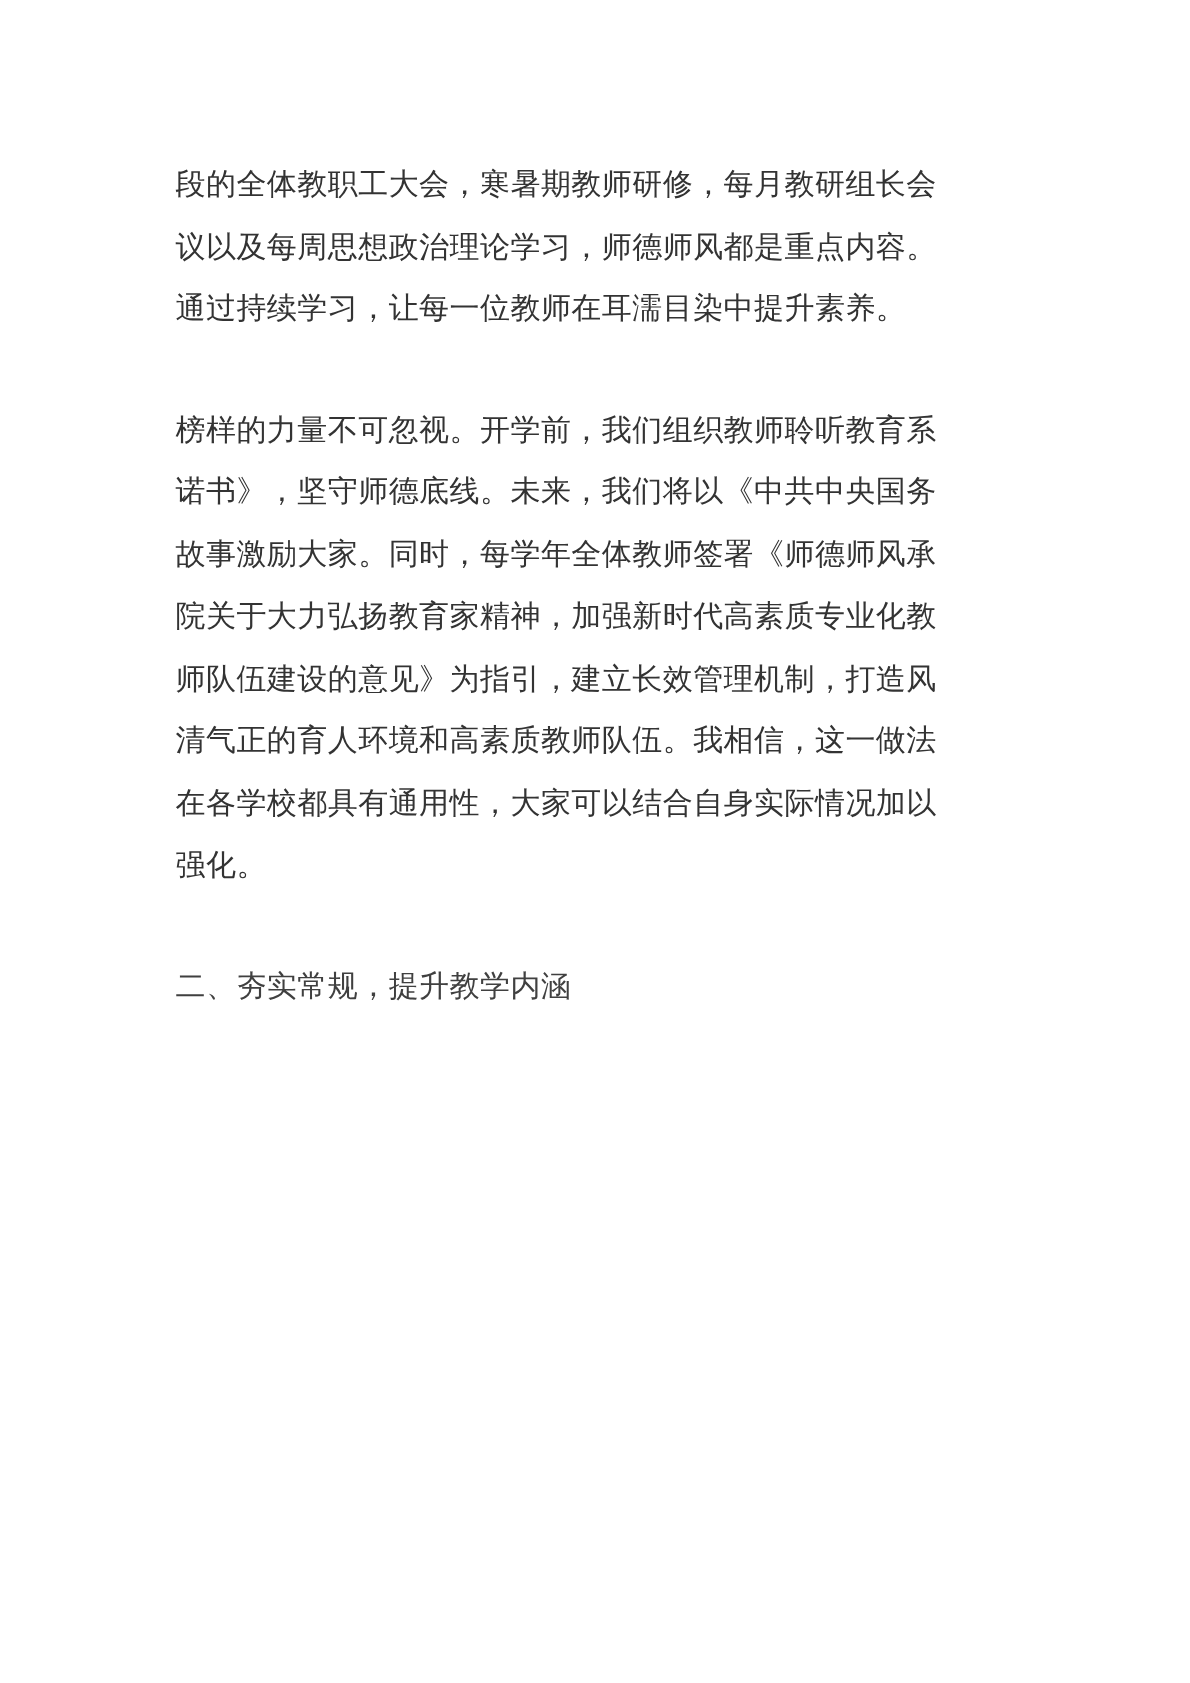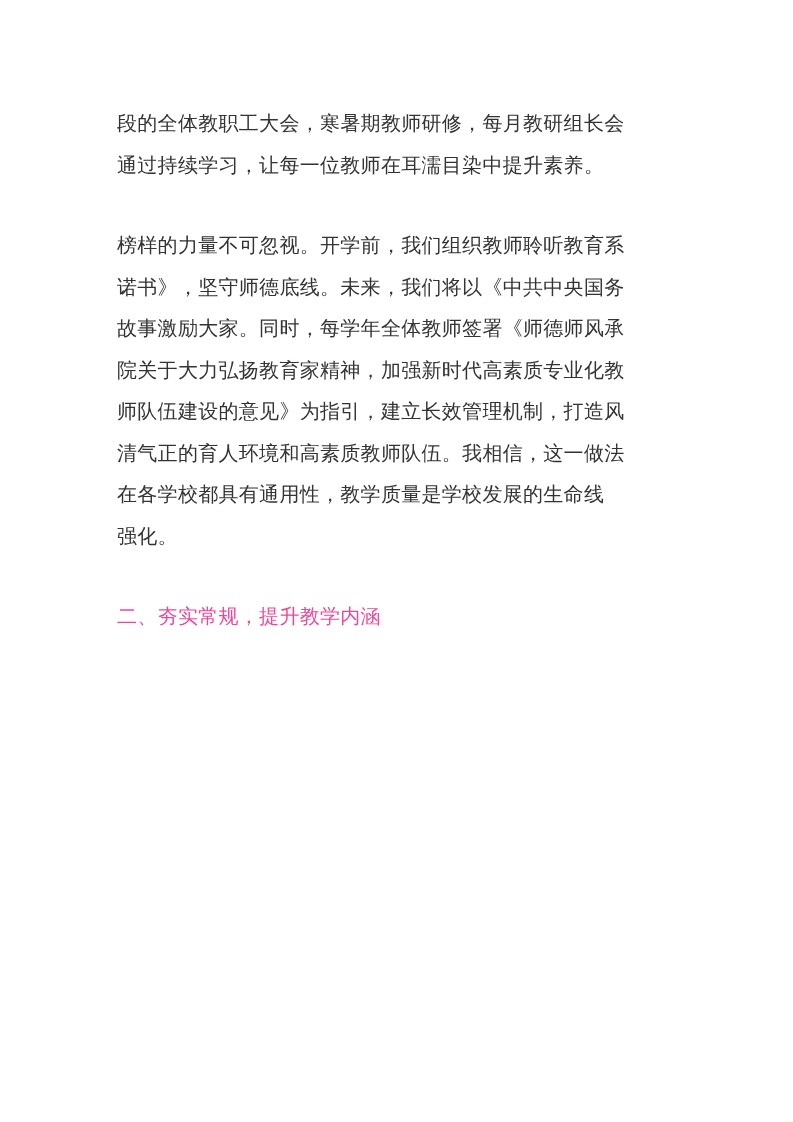--- a/index.html
+++ b/index.html
@@ -30,39 +30,40 @@
   .block {
     margin: 0 0 39px 0;
   }
   .block:last-child {
     margin-bottom: 0;
   }
   .line {
     white-space: nowrap;
   }
   .heading .line {
-    color: #ec4899;
+    color: #404040;
   }
 </style>
 </head>
 <body style="background: rgb(255, 255, 255);">
 
 <div class="canvas">
   <div class="text-block" style="color: rgb(51, 51, 51);">
       <div class="block paragraph">
         <div class="line">段的全体教职工大会，寒暑期教师研修，每月教研组长会</div>
+        <div class="line">议以及每周思想政治理论学习，师德师风都是重点内容。</div>
         <div class="line">通过持续学习，让每一位教师在耳濡目染中提升素养。</div>
       </div>
       <div class="block paragraph">
         <div class="line">榜样的力量不可忽视。开学前，我们组织教师聆听教育系</div>
         <div class="line">诺书》，坚守师德底线。未来，我们将以《中共中央国务</div>
         <div class="line">故事激励大家。同时，每学年全体教师签署《师德师风承</div>
         <div class="line">院关于大力弘扬教育家精神，加强新时代高素质专业化教</div>
         <div class="line">师队伍建设的意见》为指引，建立长效管理机制，打造风</div>
         <div class="line">清气正的育人环境和高素质教师队伍。我相信，这一做法</div>
-        <div class="line">在各学校都具有通用性，教学质量是学校发展的生命线</div>
+        <div class="line">在各学校都具有通用性，大家可以结合自身实际情况加以</div>
         <div class="line">强化。</div>
       </div>
       <div class="block heading">
         <div class="line">二、夯实常规，提升教学内涵</div>
       </div>
     </div>
 </div>
 
 </body></html>

